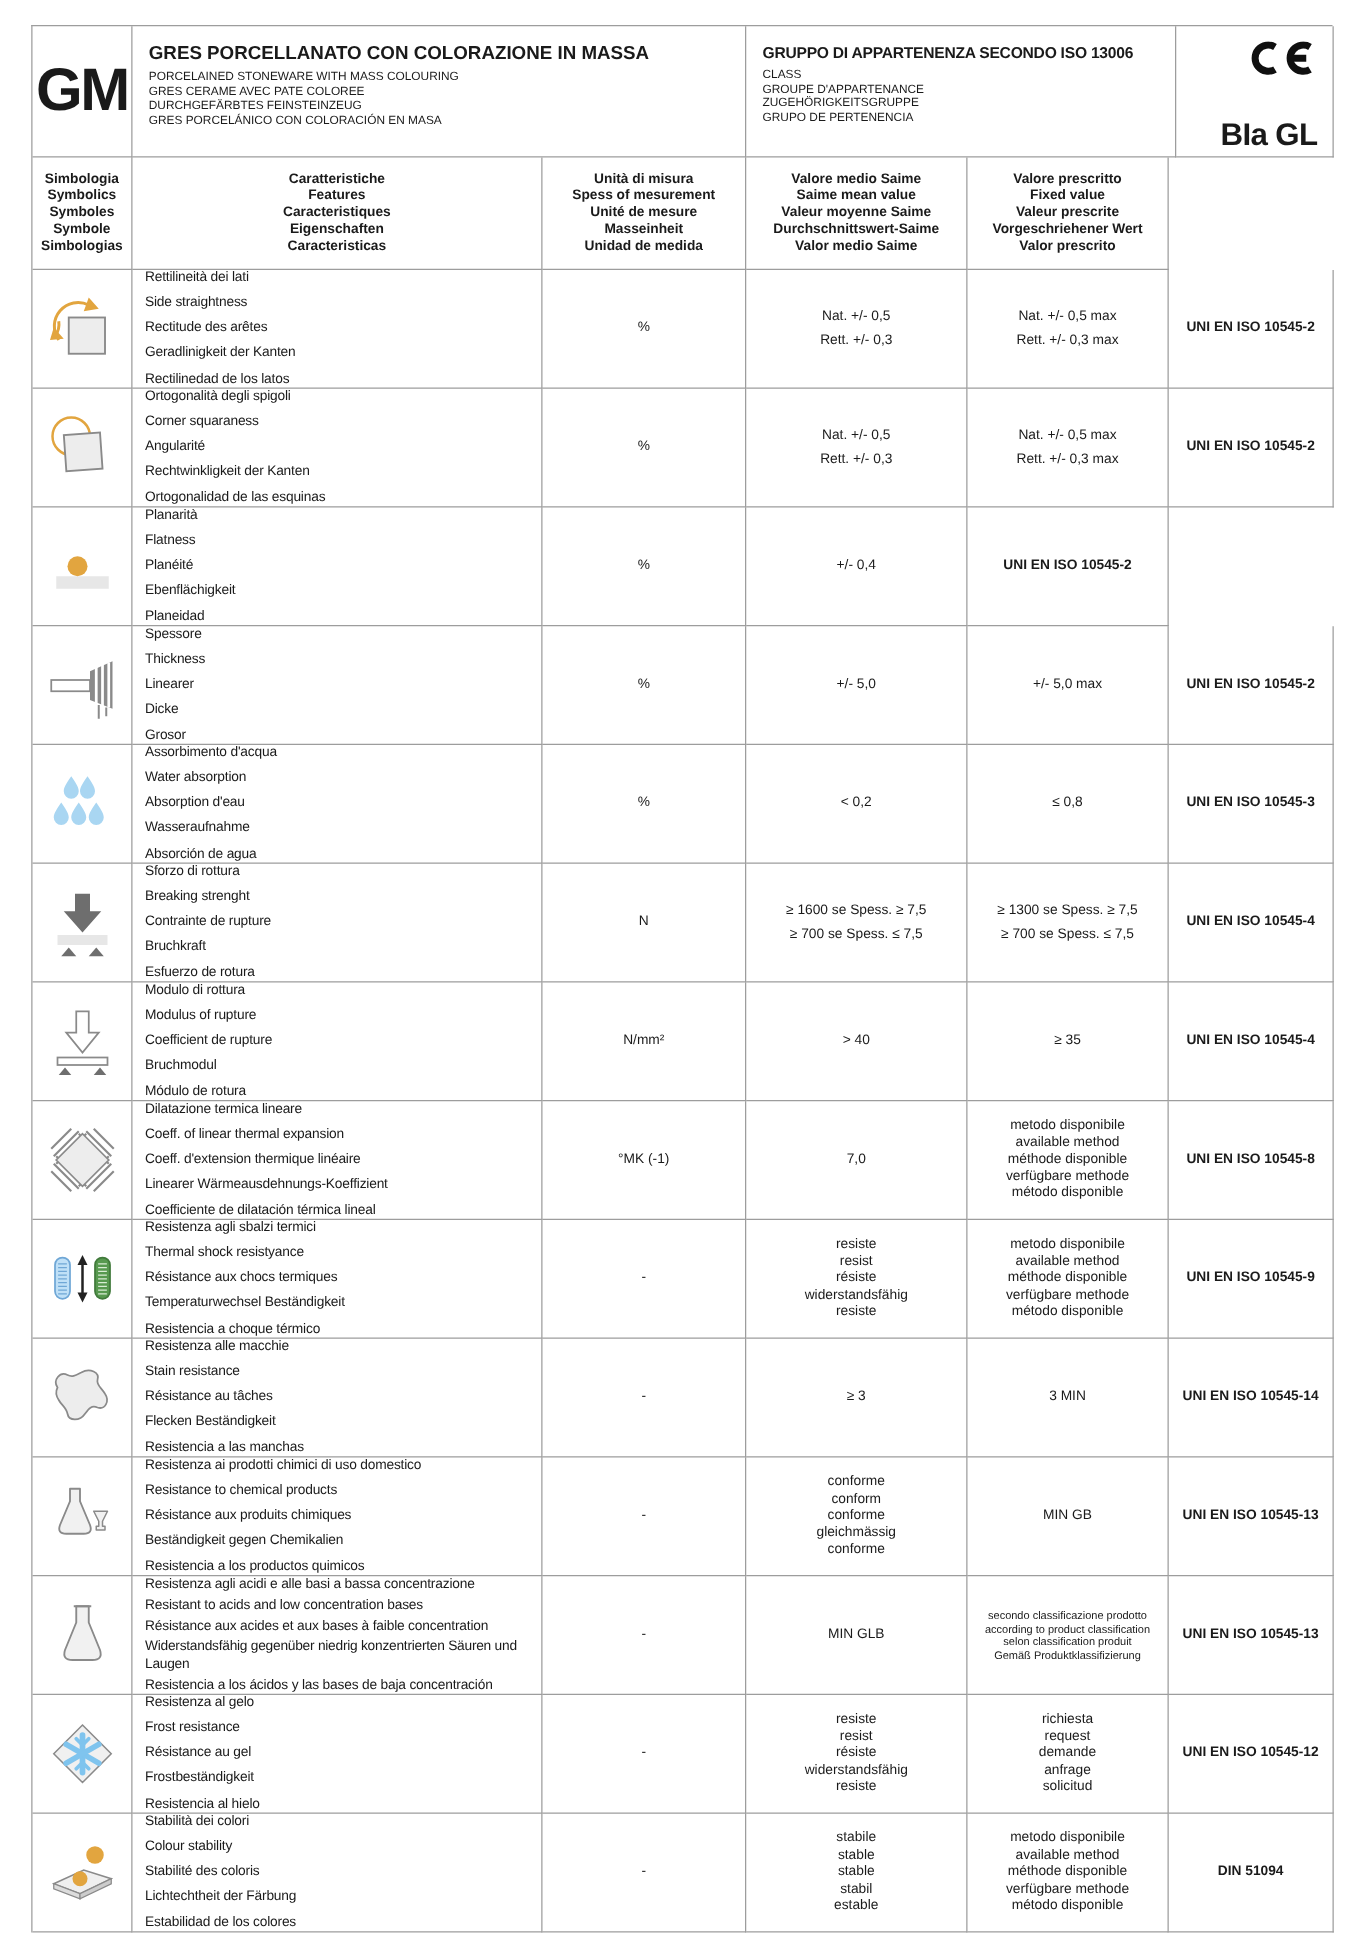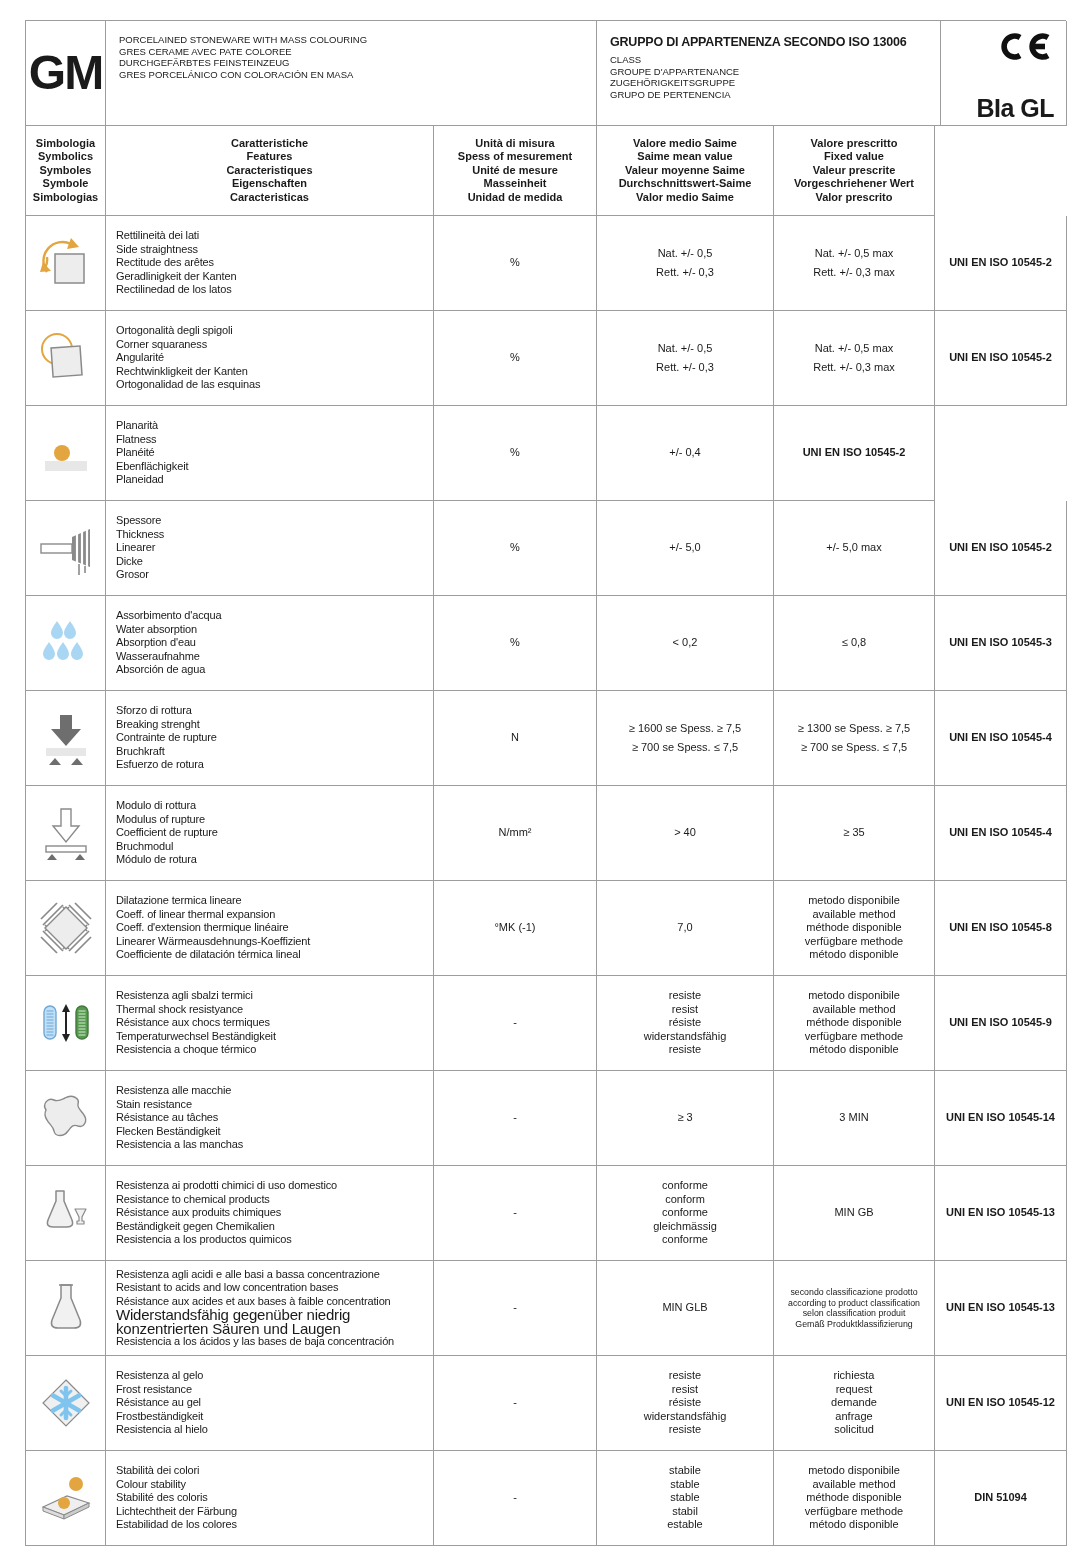--- a/index.html
+++ b/index.html
@@ -8,22 +8,22 @@
        -webkit-font-smoothing:antialiased;}
   .sheet{position:absolute;left:25px;top:20px;width:1041px;}
   .tbl{border-left:1px solid #9d9d9d;border-top:1px solid #9d9d9d;}
   .grid-head{display:grid;grid-template-columns:80px 491px 344px 126px;height:105px;}
   .grid-cols{display:grid;grid-template-columns:80px 328px 163px 177px 161px 132px;height:90px;}
   .row{display:grid;grid-template-columns:80px 328px 163px 177px 161px 132px;height:95px;}
   .cell{border-right:1px solid #9d9d9d;border-bottom:1px solid #9d9d9d;box-sizing:border-box;
         display:flex;flex-direction:column;justify-content:center;align-items:center;
         text-align:center;font-size:11px;line-height:13.5px;overflow:hidden;}
   .th{font-weight:700;}
-  .feat{align-items:flex-start;text-align:left;padding:0 4px 0 10px;letter-spacing:-0.15px;}
-  .feat .cond{font-size:15px;letter-spacing:-0.2px;}
+  .feat{align-items:flex-start;text-align:left;padding:0 4px 0 10px;letter-spacing:-0.15px;justify-content:space-between;}
+  .feat .cond{font-size:11px;letter-spacing:-0.2px;}
   .method{font-weight:700;padding:0 2px;}
   .small-lines div{font-size:8.8px;line-height:10.5px;}
   .spaced div + div{margin-top:6px;}
   .sym svg{display:block;}
   
   .h-logo{font-size:48px;font-weight:700;letter-spacing:-2px;}
   .h-prod,.h-grp{align-items:flex-start;text-align:left;justify-content:flex-start;padding:13px 0 0 13px;}
   .h-prod .t{font-size:15px;font-weight:700;line-height:18px;margin-bottom:4px;}
   .h-grp .t{font-size:12.5px;font-weight:700;line-height:16px;margin-bottom:4px;letter-spacing:-0.2px;}
   .h-prod .s,.h-grp .s{font-size:9.5px;line-height:11.5px;}
@@ -32,20 +32,21 @@
 </style>
 </head>
 <body>
 
 <div class="sheet">
   <div class="tbl">
 
     <div class="grid-head">
       <div class="cell h-logo">GM</div>
       <div class="cell h-prod">
+        <div class="t">GRES PORCELLANATO CON COLORAZIONE IN MASSA</div>
         <div class="s">PORCELAINED STONEWARE WITH MASS COLOURING</div>
         <div class="s">GRES CERAME AVEC PATE COLOREE</div>
         <div class="s">DURCHGEFÄRBTES FEINSTEINZEUG</div>
         <div class="s">GRES PORCELÁNICO CON COLORACIÓN EN MASA</div>
       </div>
       <div class="cell h-grp">
         <div class="t">GRUPPO DI APPARTENENZA SECONDO ISO 13006</div>
         <div class="s">CLASS</div>
         <div class="s">GROUPE D'APPARTENANCE</div>
         <div class="s">ZUGEHÖRIGKEITSGRUPPE</div>

